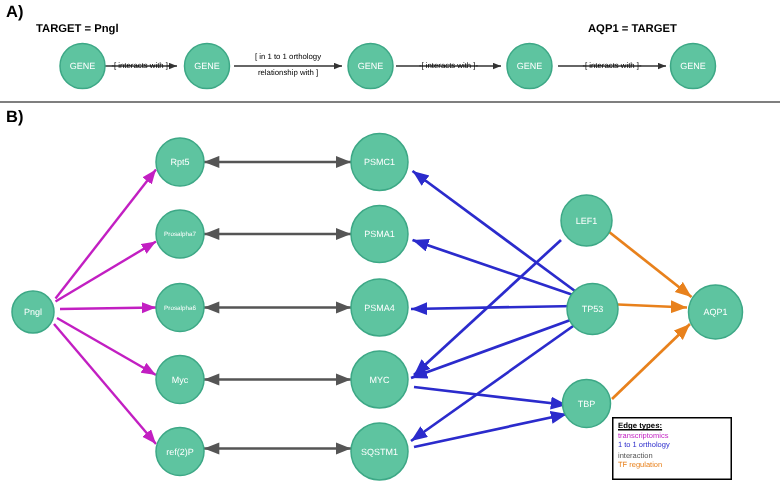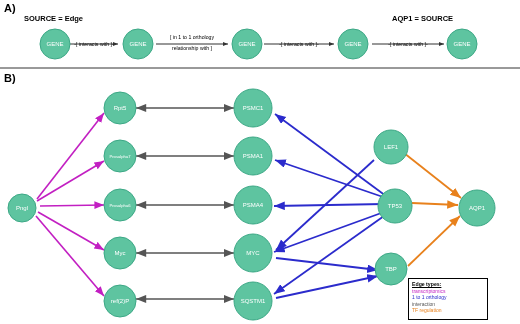--- a/index.html
+++ b/index.html
@@ -63,22 +63,22 @@
   .lg-orange{color:#e8811c;}
 </style>
 </head>
 <body>
 
 <div id="root">
 
   <div class="panel-label" style="left:4px;top:2px;">A)</div>
   <div class="panel-label" style="left:4px;top:72px;">B)</div>
 
-  <div class="sec-title" style="left:24px;top:14px;">SOURCE = Edge</div>
-  <div class="sec-title" style="left:392px;top:14px;">AQP1 = SOURCE</div>
+  <div class="sec-title" style="left:24px;top:14px;">TARGET = Pngl</div>
+  <div class="sec-title" style="left:392px;top:14px;">AQP1 = TARGET</div>
 
   <svg class="layer" viewBox="0 0 520 324">
     <defs>
       <marker id="arrA" markerWidth="6" markerHeight="6" refX="5" refY="2" orient="auto">
         <path d="M0,0 L5,2 L0,4 z" fill="#333"></path>
       </marker>
       <marker id="arrGray" markerWidth="7" markerHeight="7" refX="6" refY="2.4" orient="auto">
         <path d="M0,0 L6,2.4 L0,4.8 z" fill="#555555"></path>
       </marker>
       <marker id="arrGrayR" markerWidth="7" markerHeight="7" refX="0" refY="2.4" orient="auto">

